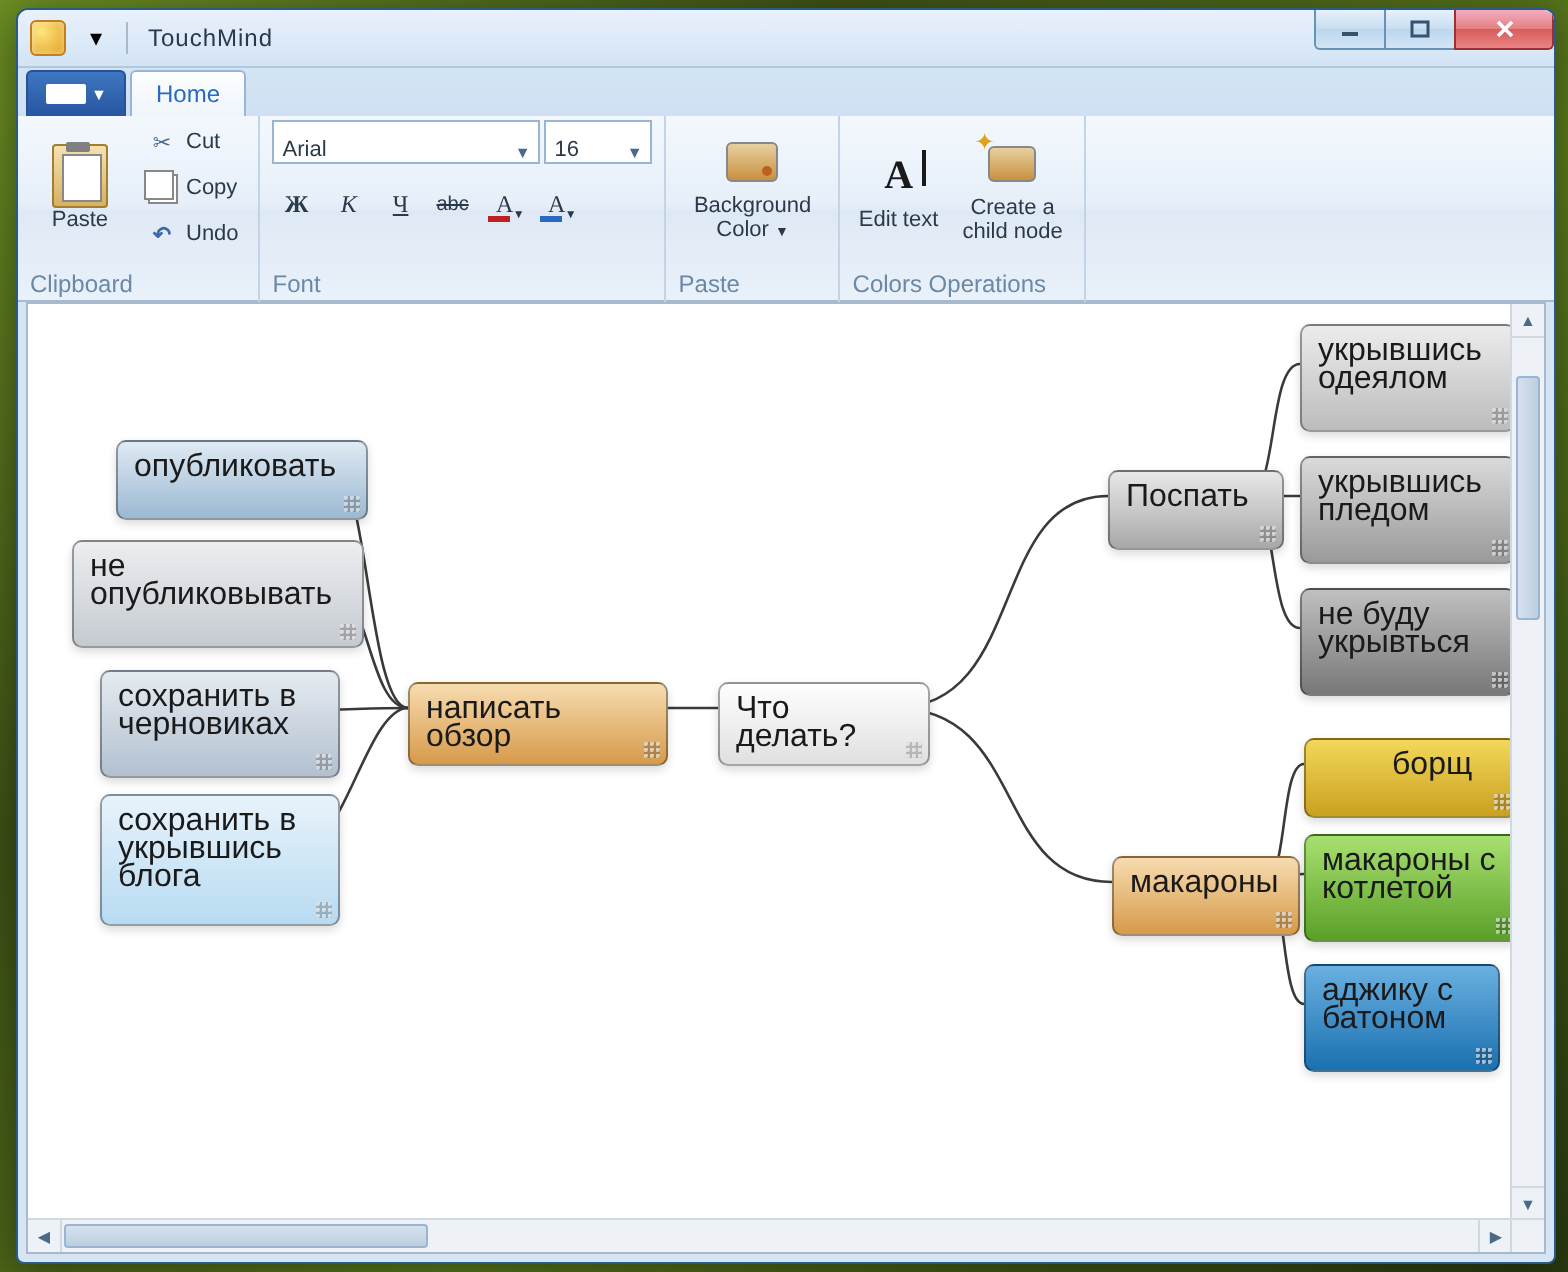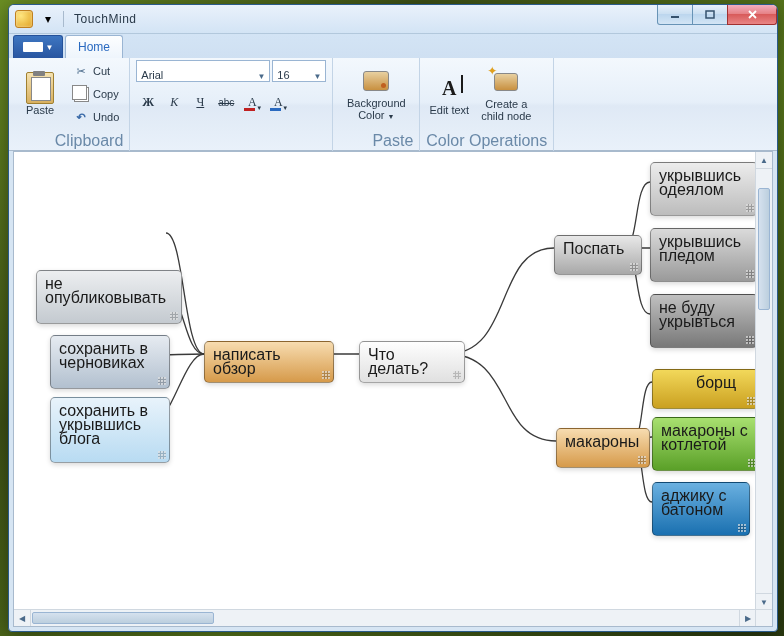--- a/index.html
+++ b/index.html
@@ -18,21 +18,21 @@
 
 .tabstrip{height:24px;background:linear-gradient(#d3e4f5,#cfe0f2);display:flex;align-items:flex-end;padding-left:4px;gap:0}
 .file-btn{width:48px;height:22px;background:linear-gradient(#3e76c1,#2855a0);border:1px solid #25529a;border-bottom:none;border-radius:3px 3px 0 0;display:flex;align-items:center;justify-content:center;color:#fff}
 .file-btn .file-glyph{width:20px;height:10px;background:#fff;border-radius:1px;position:relative}
 .file-btn .chev{margin-left:3px;font-size:8px}
 .tab{height:22px;padding:0 12px;display:flex;align-items:center;background:linear-gradient(#fdfeff,#eef5fc);border:1px solid #9ab5d3;border-bottom:none;border-radius:3px 3px 0 0;margin-left:2px;color:#2a6ac0;font-size:12px}
 
 .ribbon{height:92px;background:linear-gradient(#f3f8fd,#e6eff9 48%,#dfe9f5 52%,#e9f1fa);border-bottom:1px solid #a8bacd;display:flex}
 .group{display:flex;flex-direction:column;border-right:1px solid #c3d4e6;padding:2px 6px 0 6px;height:100%}
 .group-body{flex:1;display:flex;align-items:flex-start;gap:4px}
-.group-label{text-align:right;font-size:16px;color:#6a89a8;padding:2px 0 3px 0}
+.group-label{text-align:left;font-size:12px;color:#6a89a8;padding:2px 0 3px 0}
 .big-btn{display:flex;flex-direction:column;align-items:center;justify-content:center;width:46px;height:66px;border-radius:3px;padding:2px}
 .big-btn .ic{width:28px;height:28px;margin-bottom:2px;display:flex;align-items:center;justify-content:center}
 .big-btn .lbl{font-size:11px;text-align:center;line-height:12px;color:#2a3a4a}
 .small-btns{display:flex;flex-direction:column;gap:1px}
 .small-btn{display:flex;align-items:center;gap:4px;height:22px;padding:0 4px;border-radius:3px;font-size:11px;color:#2a3a4a}
 .small-btn .ic{width:16px;height:16px;display:flex;align-items:center;justify-content:center}
 
 .font-row{display:flex;gap:2px;align-items:center;margin-bottom:4px}
 .combo{height:20px;background:#fff;border:1px solid #9ab5d3;display:flex;align-items:flex-end;padding:0 4px;font-size:11px;color:#2a3a4a}
 .combo .chev{margin-left:auto;font-size:8px;color:#4a6a8a;padding-left:4px}
@@ -162,20 +162,21 @@
             <span style="position:absolute;bottom:2px;left:3px;right:8px;height:3px;background:#c02020"></span>
             <span style="position:absolute;right:1px;bottom:2px;font-size:6px">▼</span>
           </div>
           <div class="fmt-btn" style="position:relative">
             <span>A</span>
             <span style="position:absolute;bottom:2px;left:3px;right:8px;height:3px;background:#2a6ac0"></span>
             <span style="position:absolute;right:1px;bottom:2px;font-size:6px">▼</span>
           </div>
         </div>
       </div>
+      <div class="group-label">Font</div>
     </div>
 
     <div class="group">
       <div class="group-body">
         <div class="big-btn" style="width:70px">
           <div class="ic">
               <div class="ic-bgcolor"></div>
             </div>
           <div class="lbl"><span>Background Color</span> <span style="font-size:7px">▼</span></div>
         </div>
@@ -191,21 +192,21 @@
             </div>
           <div class="lbl">Edit text</div>
         </div>
         <div class="big-btn" style="width:56px">
           <div class="ic">
               <div class="ic-childnode"></div>
             </div>
           <div class="lbl">Create a child node</div>
         </div>
       </div>
-      <div class="group-label">Color Operations</div>
+      <div class="group-label">Colors Operations</div>
     </div>
   </div>
 
   <div class="canvas-wrap">
     <div class="canvas">
       <svg class="connectors">
 
         <path d="M345 202 C 325 202 322 202 302 202"></path>
 
         <path d="M190 202 C 170 202 170 81 152 81"></path>
@@ -228,20 +229,21 @@
 
         <path d="M618 289 C 630 289 626 230 638 230"></path>
 
         <path d="M618 289 C 630 289 626 285 638 285"></path>
 
         <path d="M618 289 C 630 289 626 350 638 350"></path>
       </svg>
 
     <div class="node" style="left: 345px; top: 189px; width: 88px; min-height: 26px; background: linear-gradient(rgb(254, 254, 254), rgb(224, 224, 224));">Что делать?</div>
         <div class="node" style="left: 190px; top: 189px; width: 112px; min-height: 26px; background: linear-gradient(rgb(247, 220, 176), rgb(214, 154, 74));">написать обзор</div>
+        <div class="node" style="left: 44px; top: 68px; width: 108px; min-height: 26px; background: linear-gradient(rgb(223, 234, 244), rgb(156, 185, 211));">опубликовать</div>
         <div class="node" style="left: 22px; top: 118px; width: 128px; min-height: 40px; background: linear-gradient(rgb(236, 238, 240), rgb(196, 202, 208));">не опубликовывать</div>
         <div class="node" style="left: 36px; top: 183px; width: 102px; min-height: 40px; background: linear-gradient(rgb(230, 235, 241), rgb(178, 192, 207));">сохранить в черновиках</div>
         <div class="node" style="left: 36px; top: 245px; width: 102px; min-height: 52px; background: linear-gradient(rgb(232, 243, 251), rgb(184, 219, 242));">сохранить в укрывшись блога</div>
         <div class="node" style="left: 540px; top: 83px; width: 70px; min-height: 26px; background: linear-gradient(rgb(232, 232, 232), rgb(168, 168, 168));">Поспать</div>
         <div class="node" style="left: 636px; top: 10px; width: 90px; min-height: 40px; background: linear-gradient(rgb(236, 236, 236), rgb(188, 188, 188));">укрывшись одеялом</div>
         <div class="node" style="left: 636px; top: 76px; width: 90px; min-height: 40px; background: linear-gradient(rgb(218, 218, 218), rgb(154, 154, 154));">укрывшись пледом</div>
         <div class="node" style="left: 636px; top: 142px; width: 90px; min-height: 40px; background: linear-gradient(rgb(192, 192, 192), rgb(120, 120, 120));">не буду укрывться</div>
         <div class="node" style="left: 542px; top: 276px; width: 76px; min-height: 26px; background: linear-gradient(rgb(247, 220, 176), rgb(214, 154, 74));">макароны</div>
         <div class="node" style="left: 638px; top: 217px; width: 54px; min-height: 26px; background: linear-gradient(rgb(242, 216, 90), rgb(202, 160, 32)); padding-left: 43px;">борщ</div>
         <div class="node" style="left: 638px; top: 265px; width: 90px; min-height: 40px; background: linear-gradient(rgb(168, 224, 112), rgb(90, 160, 40));">макароны с котлетой</div>

